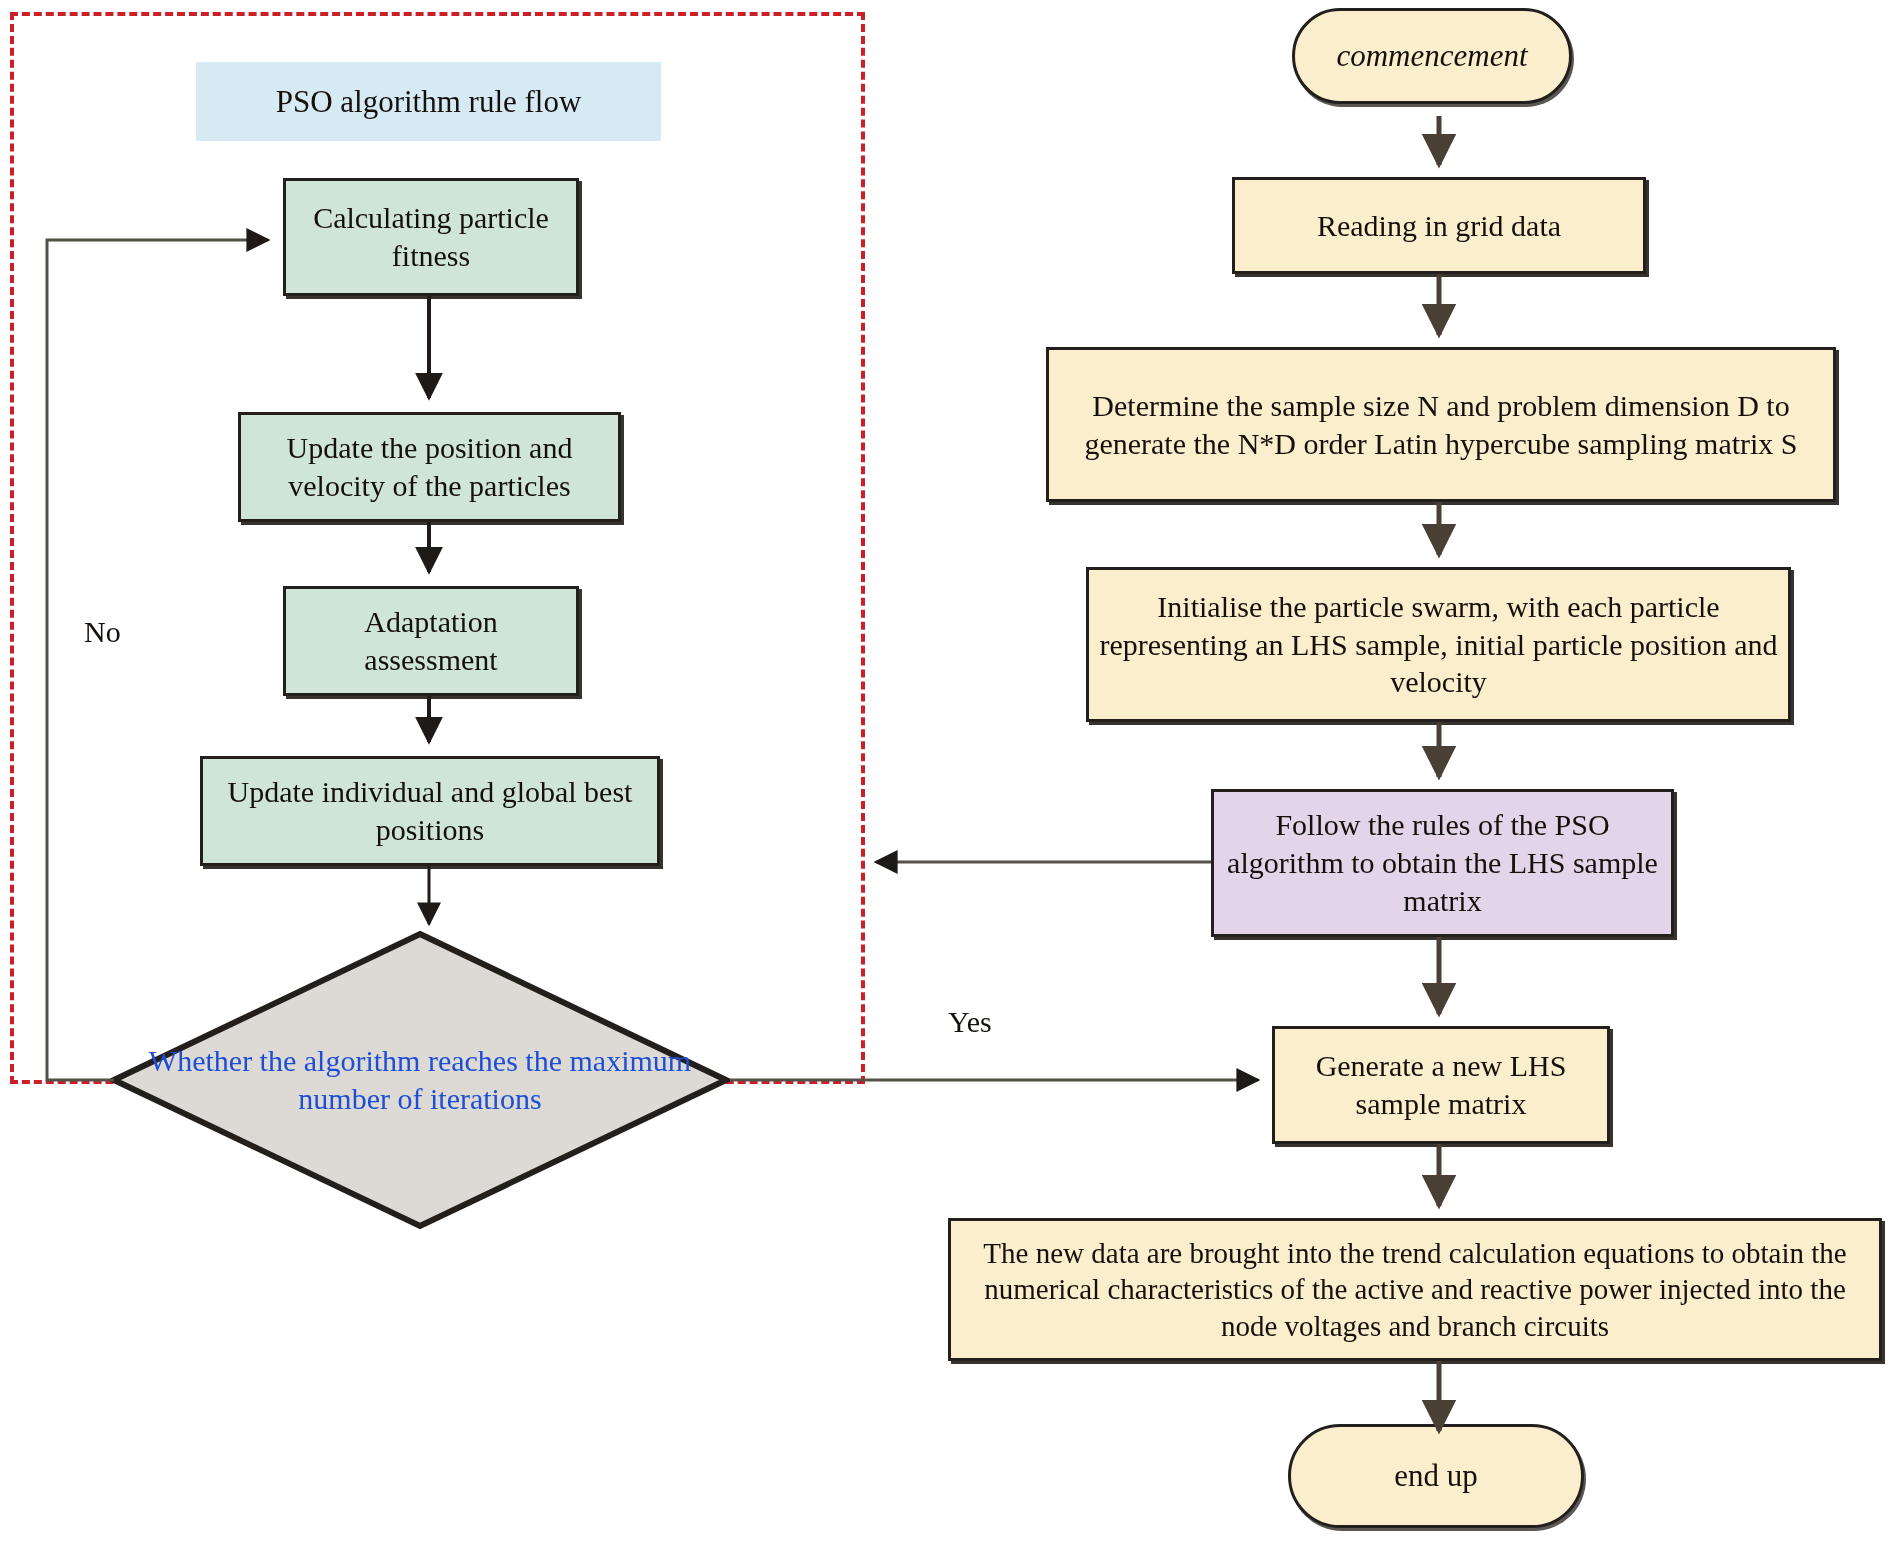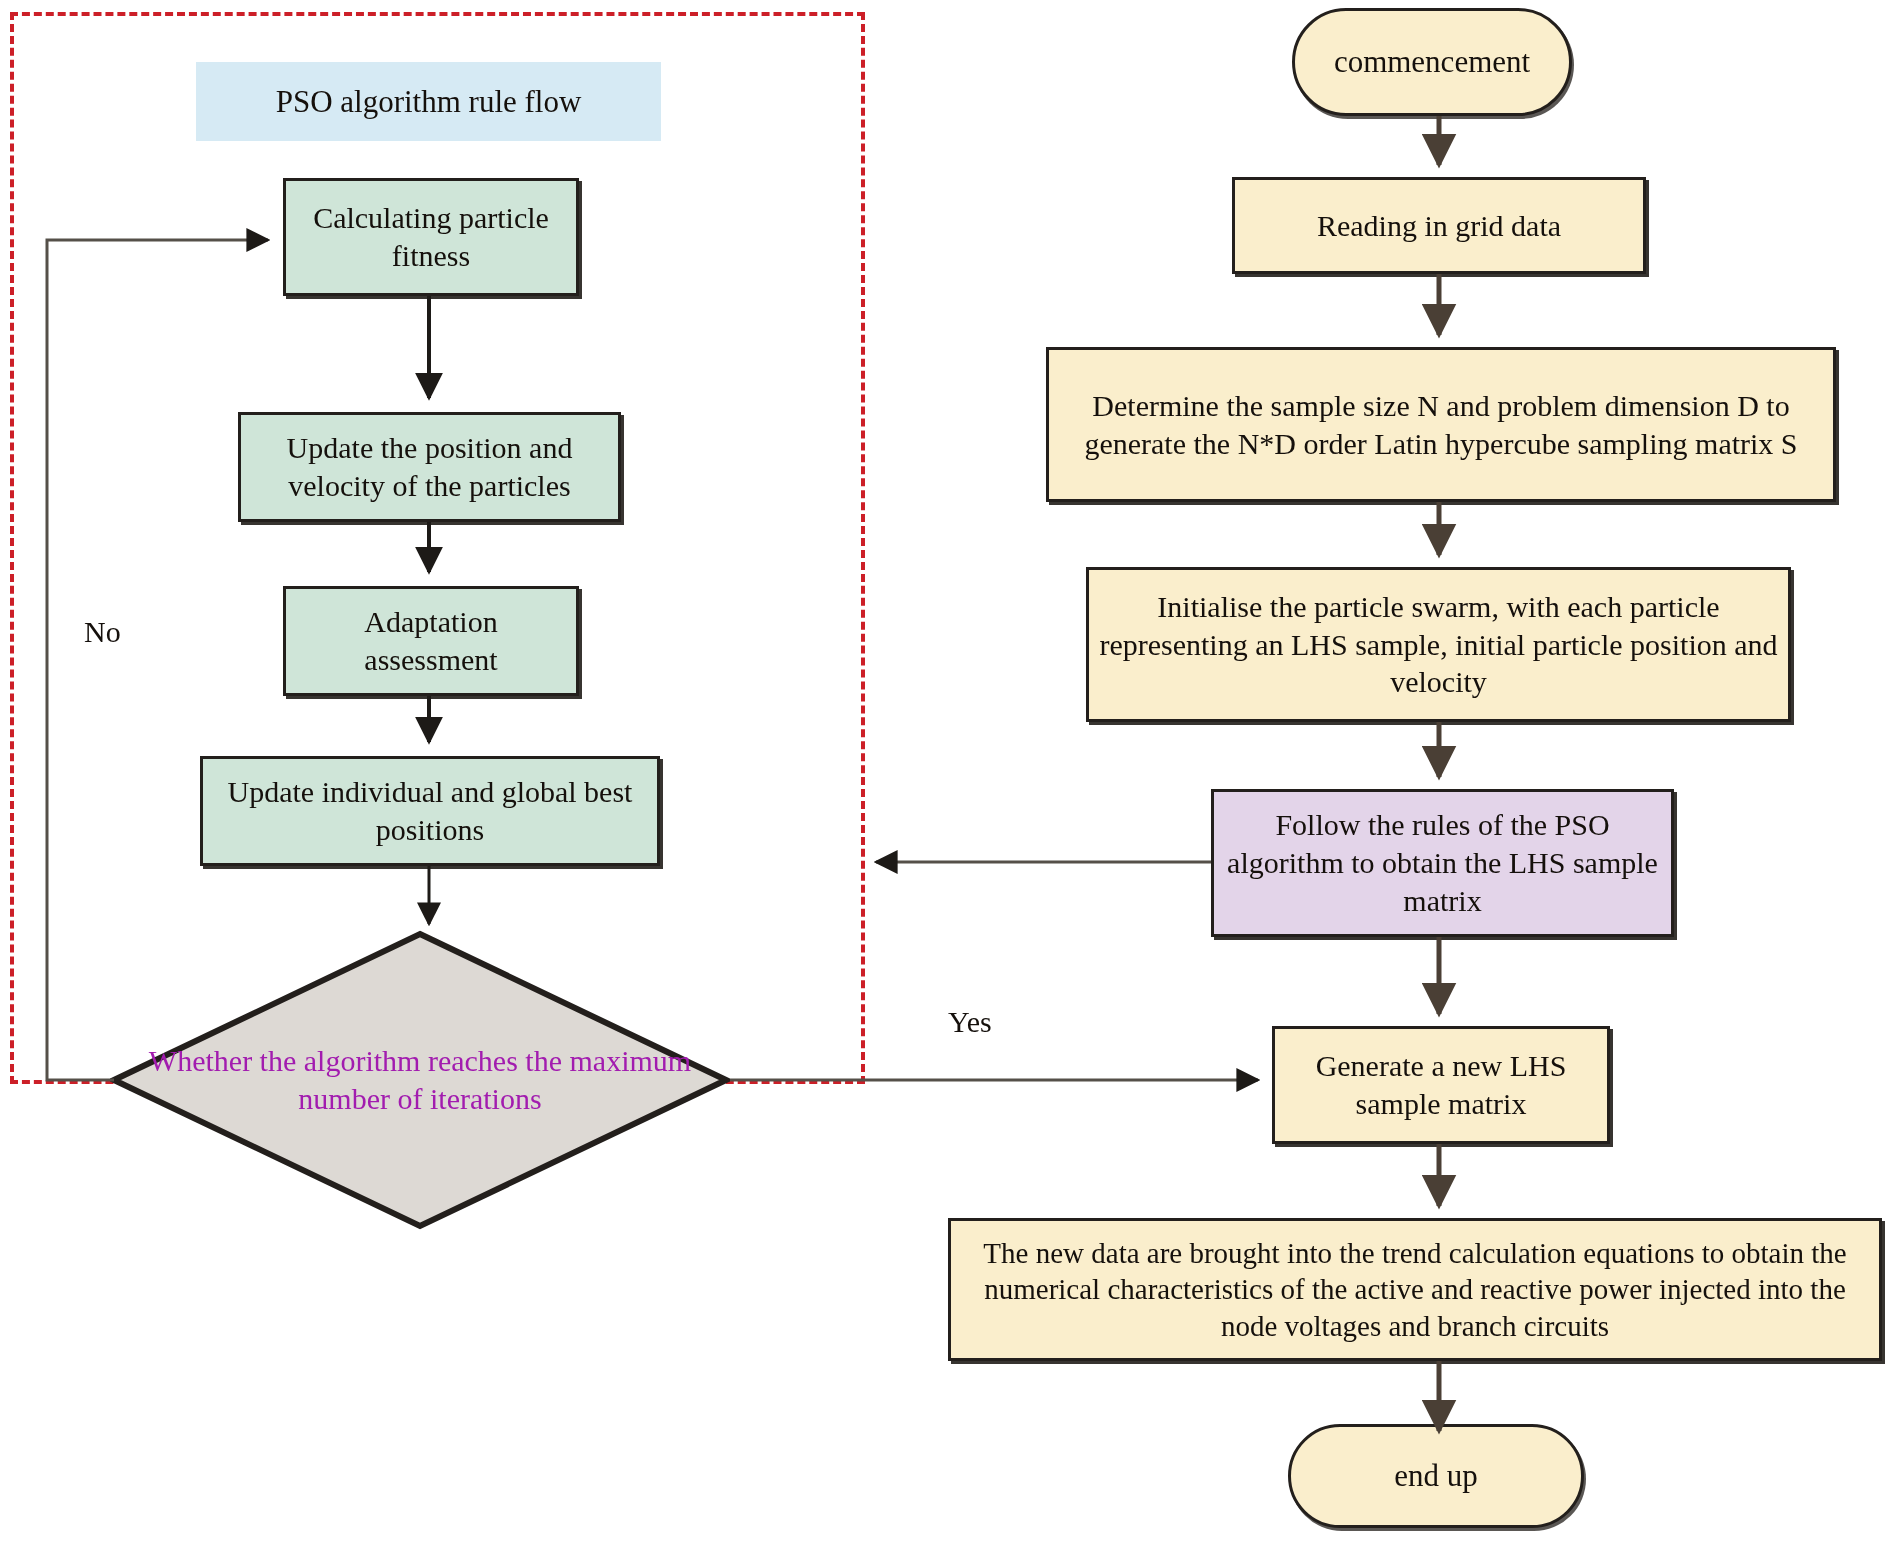--- a/index.html
+++ b/index.html
@@ -60,21 +60,21 @@
   .diamond-wrap { position: absolute; }
   .diamond-wrap svg { position: absolute; left: 0; top: 0; }
   .diamond-label {
     position: absolute;
     left: 0; top: 0;
     width: 100%; height: 100%;
     display: flex;
     align-items: center;
     justify-content: center;
     text-align: center;
-    color: #a21caf;
+    color: #1d4ed8;
     line-height: 1.28;
     pointer-events: none;
   }
 
   
   .edge { position: absolute; }
   .edge svg { display: block; overflow: visible; }
 
   .edge-label {
     position: absolute;
@@ -115,21 +115,21 @@
     <span class="txt">Adaptation assessment</span>
   </div>
 
   <div class="diamond-wrap" style="left:110px; top:930px; width:620px; height:300px;">
     <svg width="620" height="300" viewBox="0 0 620 300" aria-hidden="true">
       <polygon points="310,4 616,150 310,296 4,150" fill="#ddd9d4" stroke="#231f1c" stroke-width="6" stroke-linejoin="miter"></polygon>
     </svg>
     <div class="diamond-label fs-body">Whether the algorithm reaches the maximum number of iterations</div>
   </div>
 
-  <div class="node terminal fs-term" style="left:1292px; top:8px; width:280px; height:108px;">
+  <div class="node terminal fs-term" style="left:1292px; top:8px; width:280px; height:96px;font-style:italic;">
     <span class="txt">commencement</span>
   </div>
 
   <div class="node rect cream fs-body" style="left:1232px; top:177px; width:414px; height:97px;">
     <span class="txt">Reading in grid data</span>
   </div>
 
   <div class="node rect cream fs-body" style="left:1046px; top:347px; width:790px; height:155px;">
     <span class="txt">Determine the sample size N and problem dimension D to generate the N*D order Latin hypercube sampling matrix S</span>
   </div>

